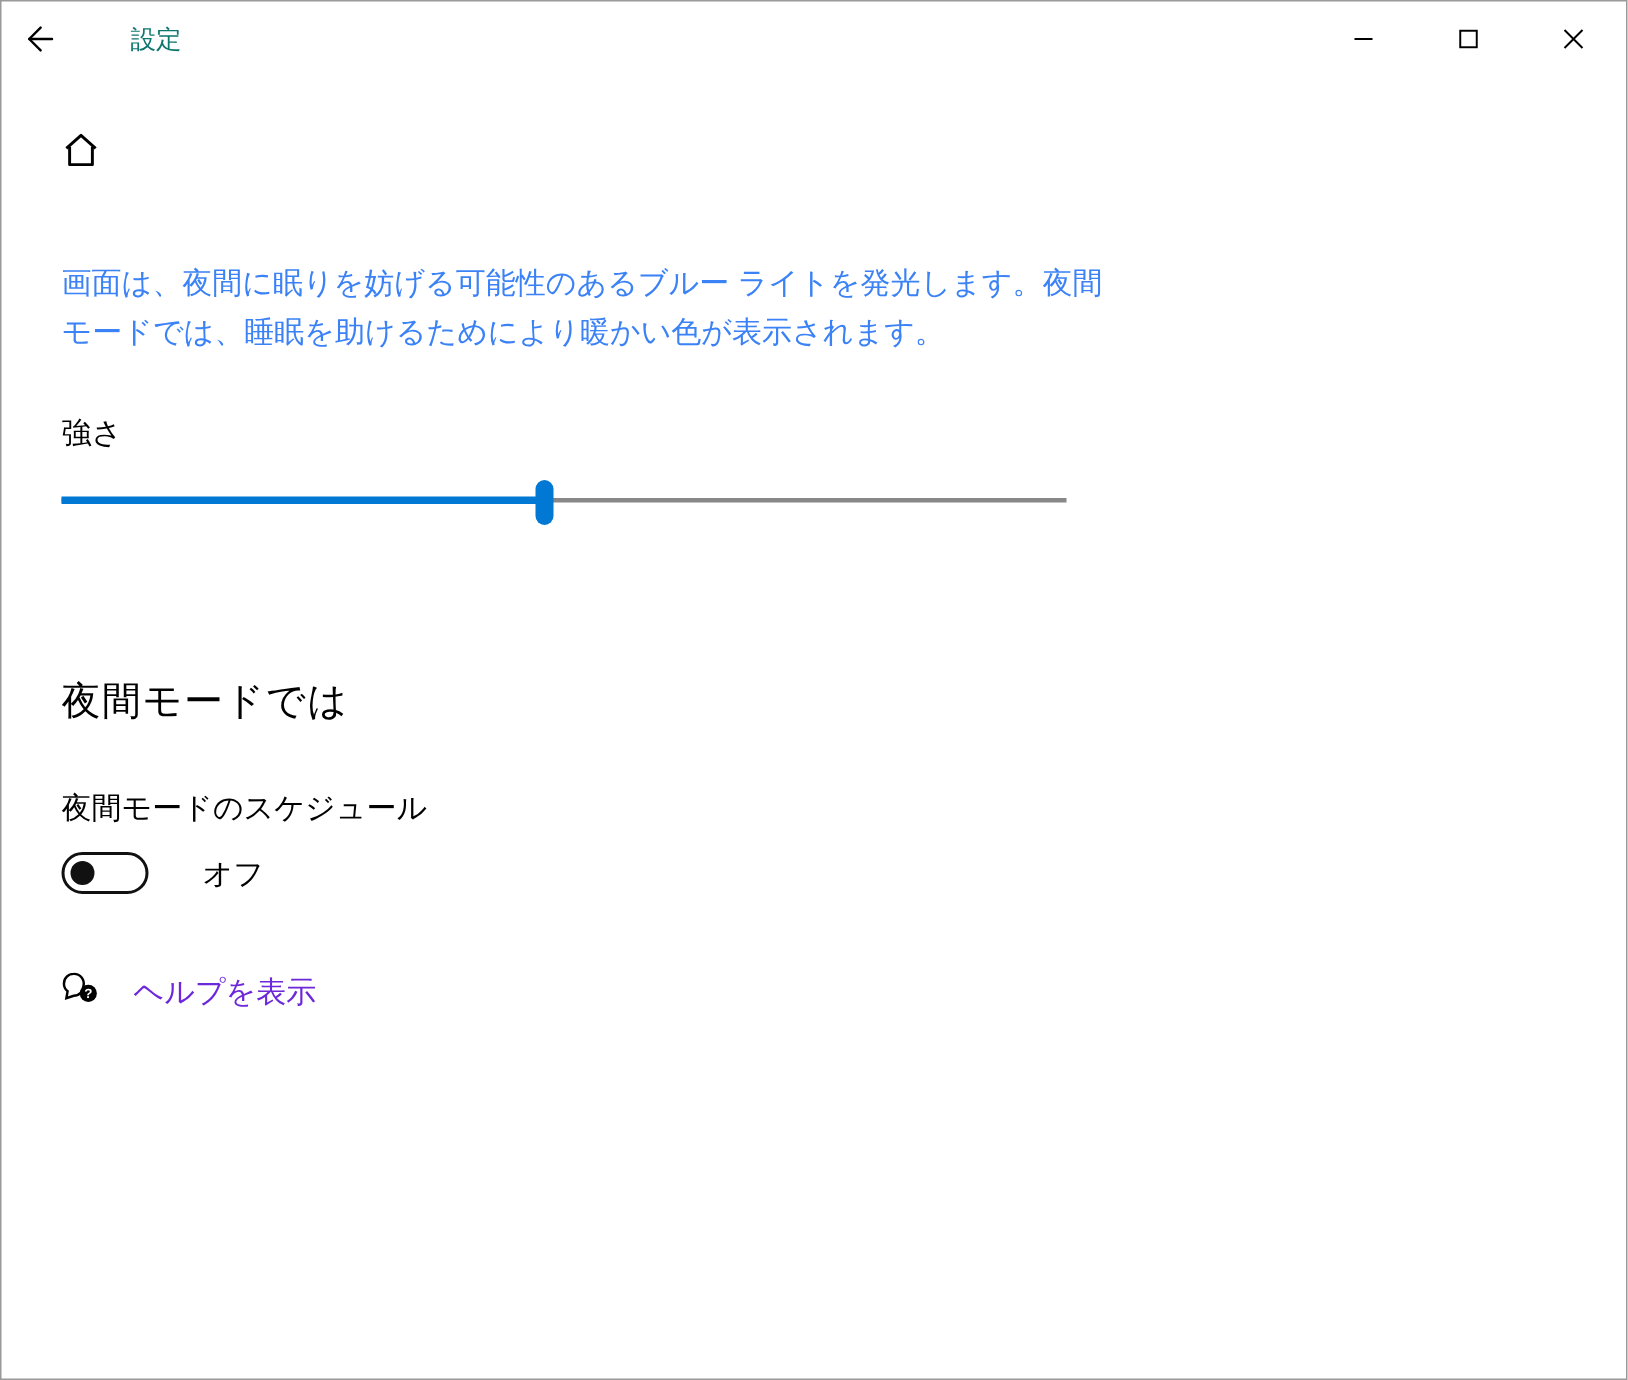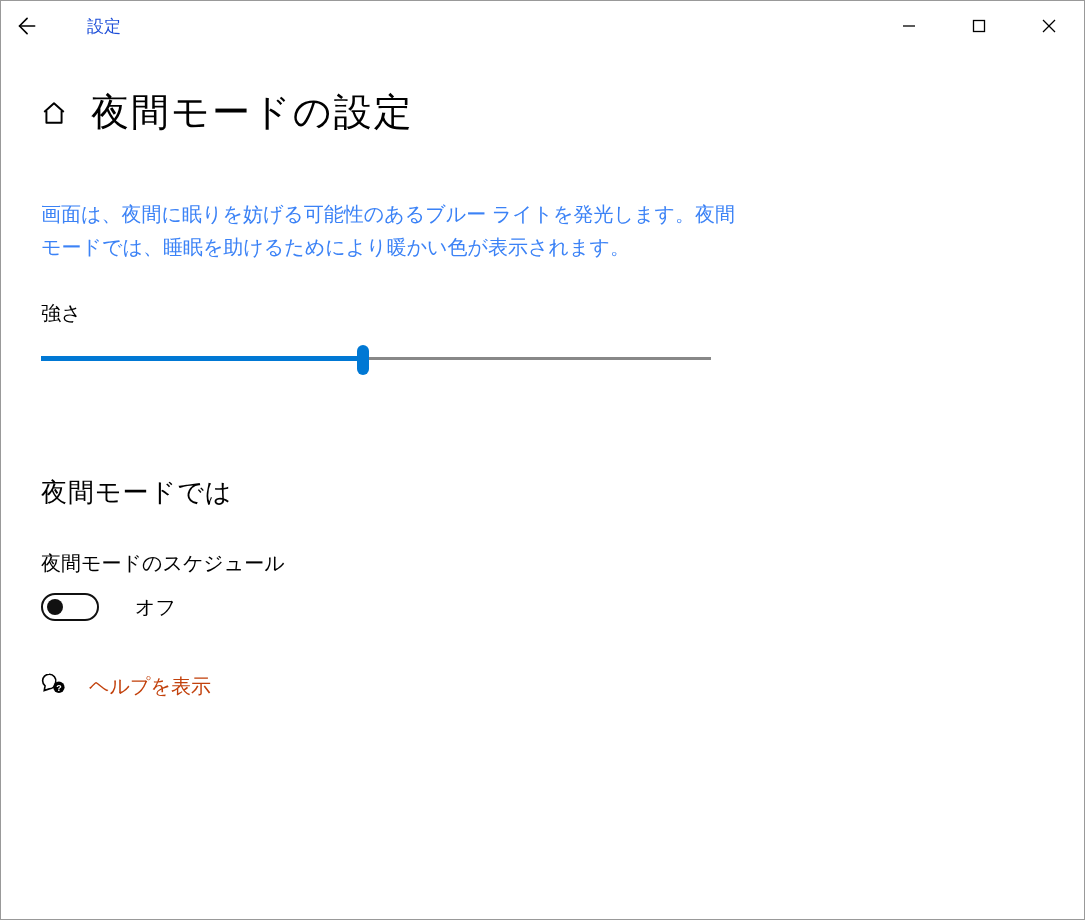--- a/index.html
+++ b/index.html
@@ -19,21 +19,21 @@
       align-items: center;
       justify-content: space-between;
       padding: 0 0 0 0;
     }
     .tb-left { display: flex; align-items: center; }
     .back-btn { width: 50px; height: 50px; display:flex; align-items:center; justify-content:center; cursor:pointer; }
     .back-btn svg { width: 26px; height: 26px; }
     .app-title {
       font-size: 17px;
       padding-left: 36px;
-      color: #1d4ed8;
+      color: #0f766e;
     }
     .win-controls { display:flex; }
     .win-btn {
       width: 70px; height: 48px;
       display:flex; align-items:center; justify-content:center;
       cursor:pointer;
     }
     .win-btn svg { width: 14px; height: 14px; }
 
     .content {
@@ -142,21 +142,21 @@
       background: #111;
     }
     .toggle-state {
       font-size: 20px;
     }
 
     .help-row {
       display:flex; align-items:center; gap: 22px;
     }
     .help-icon svg { width: 26px; height: 26px; }
-    .help-link { color: #c2410c; font-size: 20px; cursor: pointer; }
+    .help-link { color: #6d28d9; font-size: 20px; cursor: pointer; }
   </style>
 </head>
 <body>
 
 <div class="titlebar">
   <div class="tb-left">
     <div class="back-btn">
       <svg viewBox="0 0 24 24" fill="none" stroke="#000" stroke-width="1.5">
         <path d="M13 5 L6 12 L13 19" stroke-linecap="round" stroke-linejoin="round"></path>
         <line x1="6" y1="12" x2="20" y2="12" stroke-linecap="round"></line>
@@ -185,21 +185,20 @@
 </div>
 
 <div class="content">
   <div class="header-row">
     <div class="home-btn">
       <svg viewBox="0 0 24 24" fill="none" stroke="#000" stroke-width="1.8" stroke-linejoin="round">
         <path d="M3 11 L12 3 L21 11"></path>
         <path d="M5 10 V21 H19 V10"></path>
       </svg>
     </div>
-    <div class="page-title">夜間モードの設定</div>
   </div>
 
   <p class="description">画面は、夜間に眠りを妨げる可能性のあるブルー ライトを発光します。夜間モードでは、睡眠を助けるためにより暖かい色が表示されます。</p>
 
 
   <div class="slider-label">強さ</div>
   <div class="slider-area">
     <div class="slider-track"></div>
     <div class="slider-fill" id="slider-fill" style="width: 48%;"></div>
     <div class="slider-thumb" id="slider-thumb" style="left: 48%;"></div>

